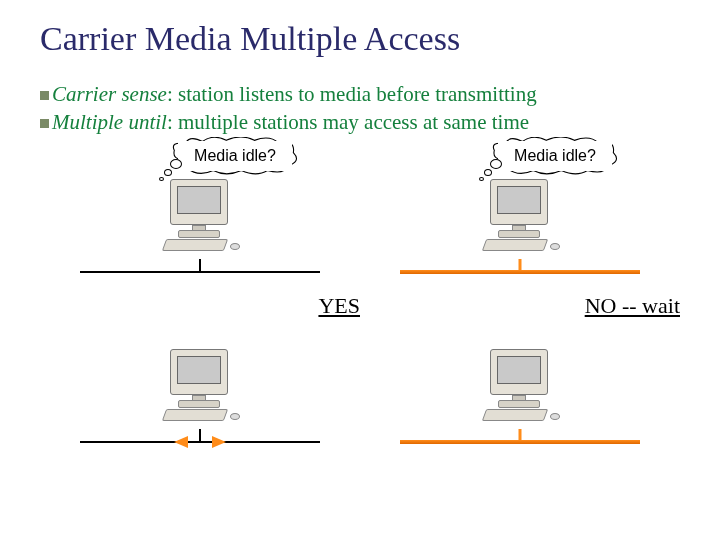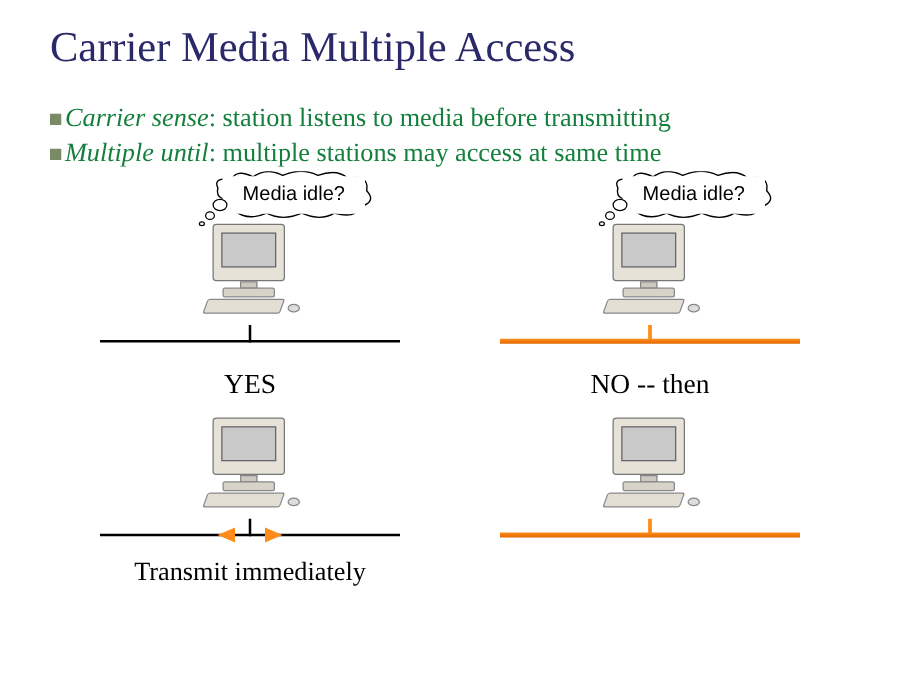--- a/index.html
+++ b/index.html
@@ -30,20 +30,21 @@
     background: #7a8a66;
     margin-right: 3px;
     vertical-align: 1px;
   }
   .italic { font-style: italic; }
 
   .cols {
     display: flex;
     justify-content: space-around;
     margin-top: -10px;
+    text-decoration: underline;
   }
   .col {
     width: 50%;
     text-align: center;
     position: relative;
   }
 
   
   .cloud {
     position: relative;
@@ -170,21 +171,22 @@
   }
   .wire .arrR {
     left: 50%;
     margin-left: 12px;
     border-left: 14px solid #ff8c1a;
   }
 
   .answer {
     font-size: 22px;
     margin-top: 14px;
-    margin-bottom: 6px;
+    margin-bottom: 22px;
+    text-align: right;
   }
   .caption {
     font-size: 21px;
     margin-top: 10px;
   }
 </style>
 </head>
 <body>
 
 <div class="title">Carrier Media Multiple Access</div>
@@ -236,21 +238,20 @@
       <div class="kb"></div><div class="mouse"></div>
     </div></div>
 
     <div class="wire">
       <div class="v"></div>
         <div class="h"></div>
       <div class="arrL"></div>
       <div class="arrR"></div>
     </div>
 
-    <div class="caption">Transmit immediately</div>
   </div>
 
   <div class="col">
     <div class="cloud">
       <svg viewBox="0 0 120 34" preserveAspectRatio="none">
         <path d="M12 20 Q2 20 4 12 Q0 4 14 6 Q18 -2 30 4 Q40 -3 52 3 Q66 -3 78 3 Q92 -2 100 5 Q116 2 114 14 Q122 22 108 26 Q106 34 90 30 Q80 36 66 30 Q52 36 40 30 Q26 36 16 28 Q4 30 12 20 Z" fill="#fff" stroke="#000" stroke-width="1"></path>
       </svg>
       <span>Media idle?</span>
       <div class="tail">
         <div class="b" style="width:12px;height:10px;right:4px;top:2px"></div>
@@ -265,21 +266,21 @@
           </div>
       <div class="stand"></div><div class="base"></div>
       <div class="kb"></div><div class="mouse"></div>
     </div></div>
 
     <div class="wire orange">
       <div class="v"></div>
         <div class="h"></div>
     </div>
 
-    <div class="answer">NO -- then</div>
+    <div class="answer">NO -- wait</div>
 
     <div><div class="computer">
       <div class="monitor">
             <div class="screen"></div>
           </div>
       <div class="stand"></div><div class="base"></div>
       <div class="kb"></div><div class="mouse"></div>
     </div></div>
 
     <div class="wire orange">

